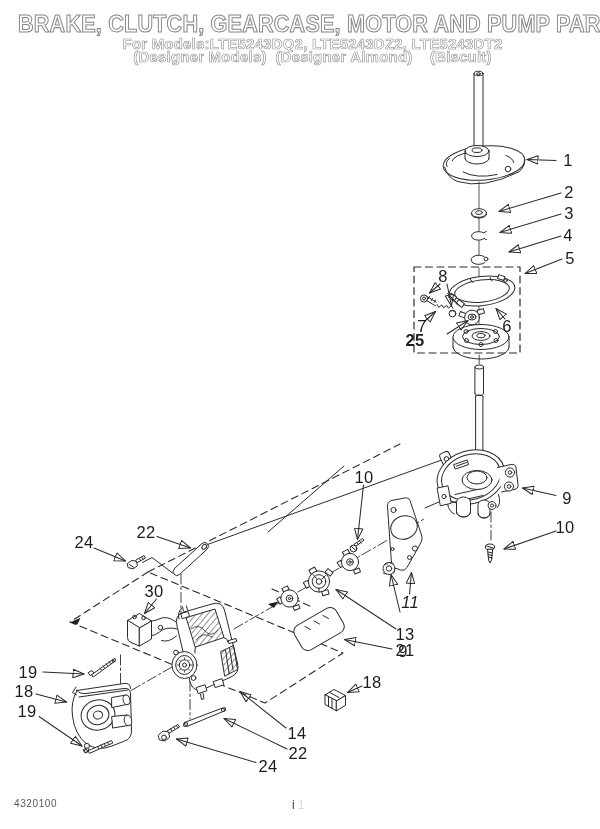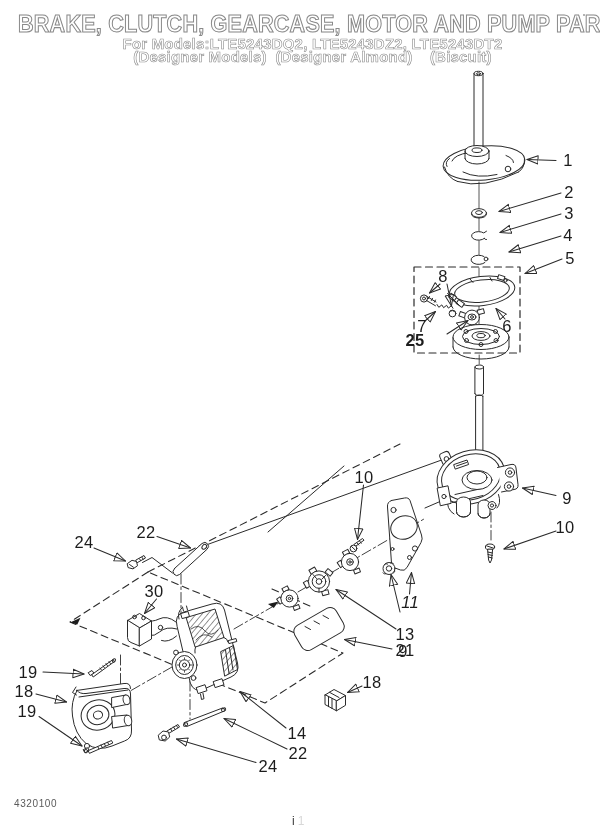--- a/index.html
+++ b/index.html
@@ -8,21 +8,21 @@
   .hdr{position:absolute;left:0;top:12px;width:600px;text-align:center;}
   .outline-lg{font-weight:bold;font-size:23px;line-height:24px;color:#ffffff;
               -webkit-text-stroke:1.05px #8a8a8a;text-shadow:0 0 0.5px #aaa;
               letter-spacing:0.2px;transform:scaleX(0.94);transform-origin:50% 50%;white-space:pre;}
   .outline-sm{font-weight:bold;font-size:15px;line-height:11px;color:#ffffff;
               -webkit-text-stroke:0.55px #8f8f8f;text-shadow:0 0 0.4px #aaa;
               letter-spacing:0.2px;white-space:pre;margin-top:2px;padding-left:25px;}
   .callout{position:absolute;font-size:16.5px;color:#1c1c1c;letter-spacing:0.3px;
            transform:translate(-50%,-50%);white-space:nowrap;}
   .ftr{position:absolute;font-size:10px;color:#5a5a5a;letter-spacing:0.6px;}
-  .ftr-pg{position:absolute;font-size:12px;color:#3a3a3a;margin-top:16px;}
+  .ftr-pg{position:absolute;font-size:12px;color:#3a3a3a;}
   .ftr-pg .ghost{color:#d8d8d8;padding-left:3px;}
   .dot{position:absolute;width:2px;height:2px;background:#9a9a9a;border-radius:50%;}
   svg.art{position:absolute;left:0;top:0;}
   .art path,.art line,.art ellipse,.art circle,.art rect,.art polyline{
       stroke:#2b2b2b;stroke-width:1;fill:none;stroke-linecap:round;stroke-linejoin:round;}
   .art .w{fill:#ffffff;}
   .art .wf{fill:#ffffff;stroke:none;}
   .art .thin{stroke-width:0.8;}
   .art .dash{stroke-dasharray:7 4.5;stroke-width:1.1;}
   .art .dashdot{stroke-dasharray:10 3 2.5 3;stroke-width:0.9;}

